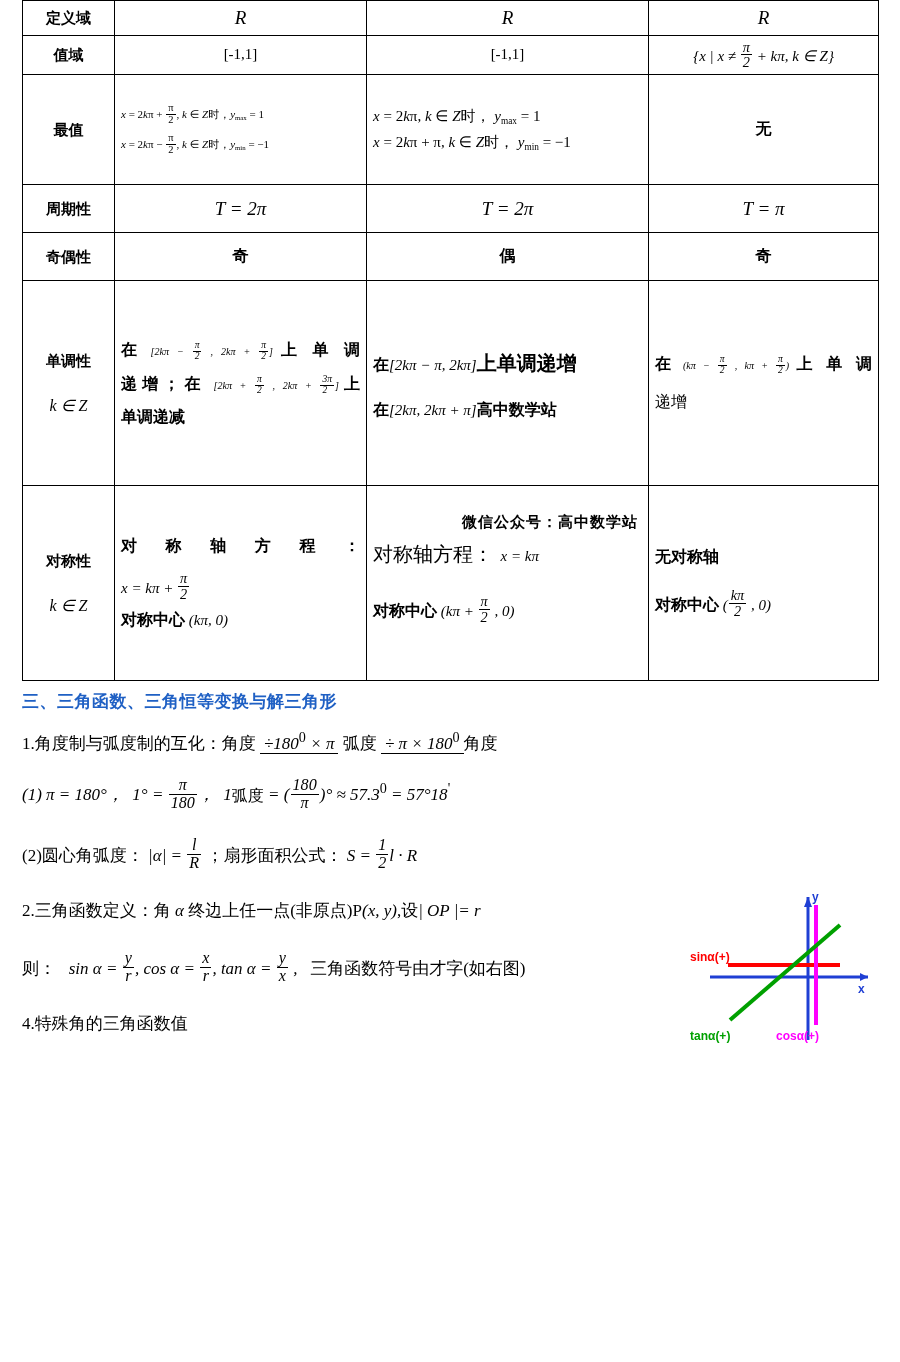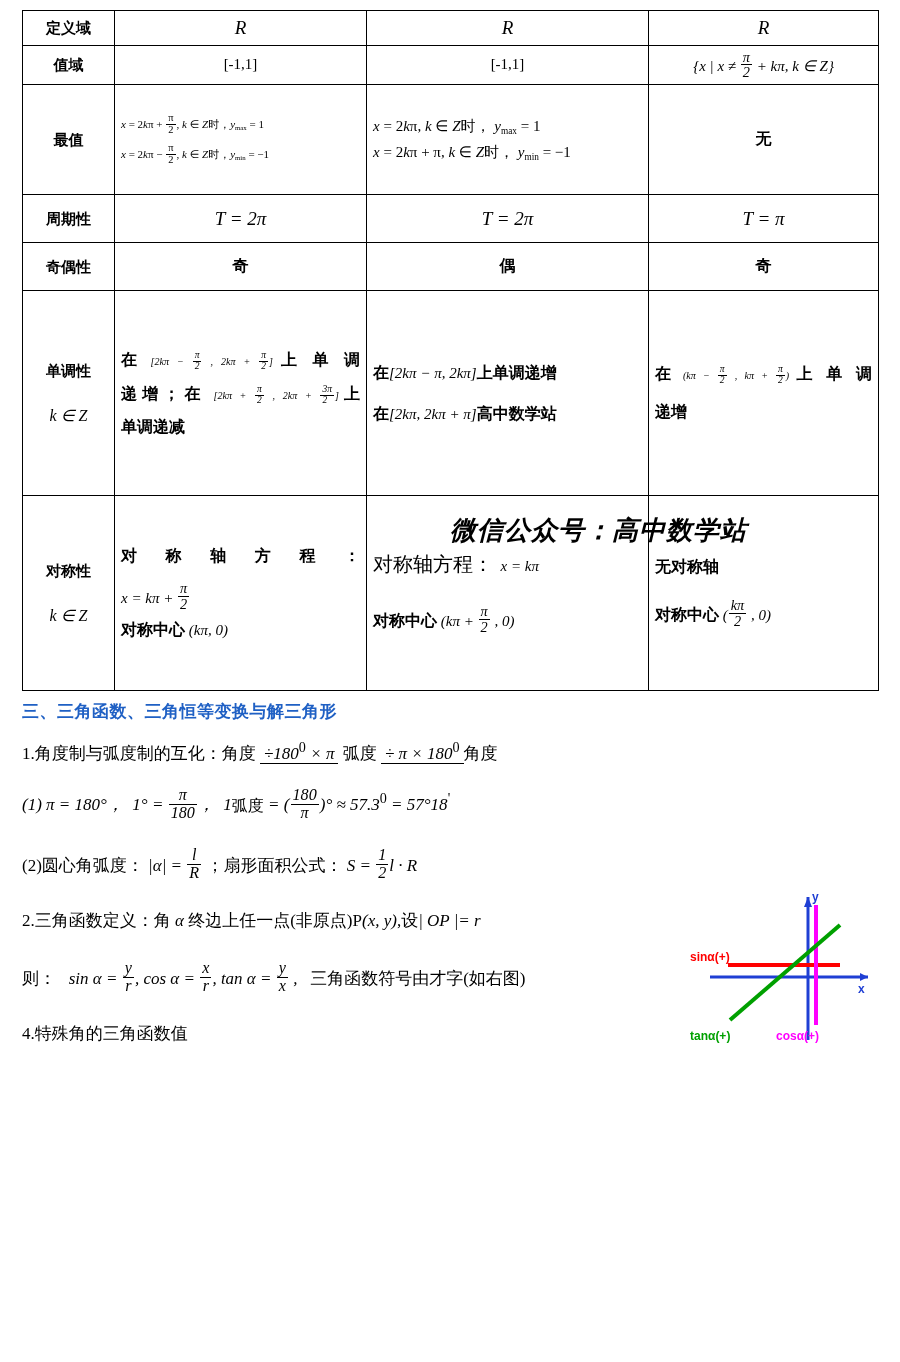--- a/index.html
+++ b/index.html
@@ -13,21 +13,21 @@
     font-family: "Liberation Serif", serif;
     color: #000;
     position: relative;
     overflow: hidden;
   }
   .page {
     position: relative;
     width: 900px;
     height: 1362px;
     box-sizing: border-box;
-    padding: 10px 22px;
+    padding: 0 22px;
   }
 
   
   table.fn-table {
     border-collapse: collapse;
     width: 856px;
     table-layout: fixed;
     margin: 0;
   }
   table.fn-table td {
@@ -73,27 +73,26 @@
   }
   .ln { display: block; margin: 7px 0; }
 
   .cn { font-family: "Liberation Sans", sans-serif; }
 
   
   .wm {
     position: absolute;
     font-family: "Liberation Sans", sans-serif;
     font-weight: bold;
-    font-size: 26px;
+    font-size: 15px;
     color: #000;
-    left: 450px;
+    left: 462px;
     top: 513px;
     white-space: nowrap;
     letter-spacing: 1px;
-    font-style: italic;
   }
 
   
   h3.section {
     font-family: "Liberation Sans", sans-serif;
     color: #1f60c4;
     font-size: 17px;
     font-weight: bold;
     margin: 9px 0 14px 0;
     letter-spacing: 0.5px;
@@ -177,26 +176,26 @@
         <td class="label">
           <div>单调性</div>
           <div class="mth" style="font-weight:normal;font-size:16px;margin-top:18px"><i>k</i> ∈ <i>Z</i></div>
         </td>
         <td class="cell-left" style="line-height:2.1">
           <div class="cell-just"><span class="cn" style="font-size:16px;font-weight:bold">在</span><span class="smaller mth">&nbsp;[2<i>k</i>π − <span class="frac"><span>π</span><span class="den">2</span></span> , 2<i>k</i>π + <span class="frac"><span>π</span><span class="den">2</span></span>]&nbsp;</span><span class="cn" style="font-size:16px;font-weight:bold">上 单 调</span></div>
           <div class="cell-just"><span class="cn" style="font-size:16px;font-weight:bold">递增；在</span><span class="smaller mth">&nbsp;[2<i>k</i>π + <span class="frac"><span>π</span><span class="den">2</span></span> , 2<i>k</i>π + <span class="frac"><span>3π</span><span class="den">2</span></span>]</span><span class="cn" style="font-size:16px;font-weight:bold">上</span></div>
           <div><span class="cn" style="font-size:16px;font-weight:bold">单调递减</span></div>
         </td>
         <td class="cell-left" style="line-height:2.6">
-          <div><span class="cn" style="font-size:16px;font-weight:bold">在</span><span class="mth">[2<i>k</i>π − π, 2<i>k</i>π]</span><span class="cn" style="font-size:16px;font-weight:bold">上单调递增</span></div>
+          <div><span class="cn" style="font-size:16px;font-weight:bold">在</span><span class="mth">[2<i>k</i>π − π, 2<i>k</i>π]</span><span class="cn" style="font-size:20px;font-weight:bold">上单调递增</span></div>
           <div><span class="cn" style="font-size:16px;font-weight:bold">在</span><span class="mth">[2<i>k</i>π, 2<i>k</i>π + π]</span><span class="cn" style="font-size:16px;font-weight:bold">高中数学站</span></div>
         </td>
         <td class="cell-left" style="line-height:2.4">
           <div class="cell-just"><span class="cn" style="font-size:16px;font-weight:bold">在</span><span class="smaller mth">&nbsp;(<i>k</i>π − <span class="frac"><span>π</span><span class="den">2</span></span> , <i>k</i>π + <span class="frac"><span>π</span><span class="den">2</span></span>)&nbsp;</span><span class="cn" style="font-size:16px;font-weight:bold">上 单 调</span></div>
-          <div><span class="cn" style="font-size:16px;font-weight:bold">递增</span></div>
+          <div><span class="cn" style="font-size:16px;font-weight:normal">递增</span></div>
         </td>
       </tr>
 
       <tr style="height:195px">
         <td class="label">
           <div>对称性</div>
           <div class="mth" style="font-weight:normal;font-size:16px;margin-top:18px"><i>k</i> ∈ <i>Z</i></div>
         </td>
         <td class="cell-left">
           <div class="cell-just cn" style="font-size:16px;font-weight:bold;margin-bottom:14px">对 称 轴 方 程 ：</div>

